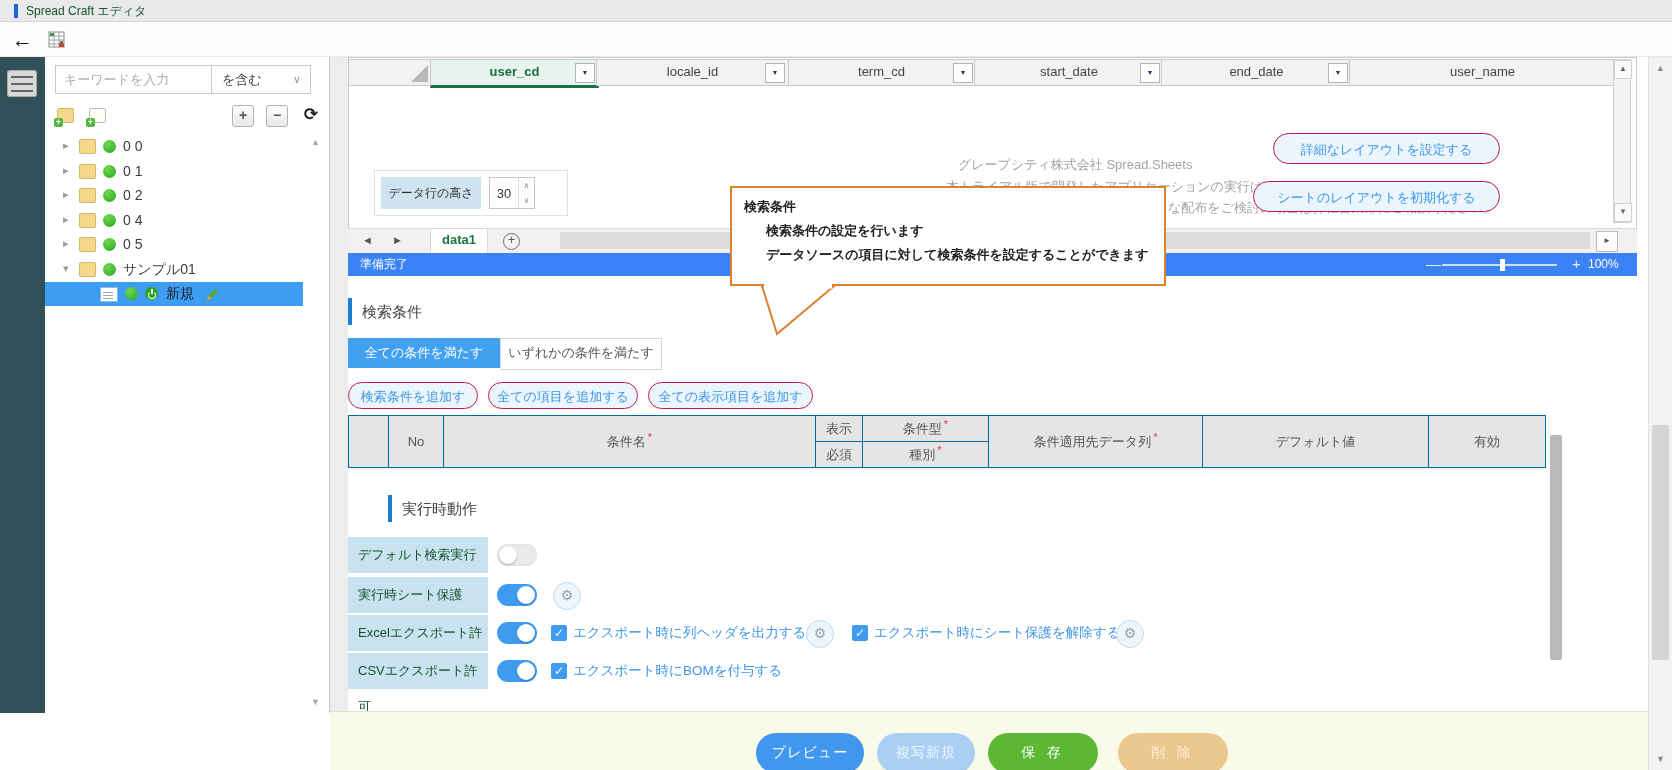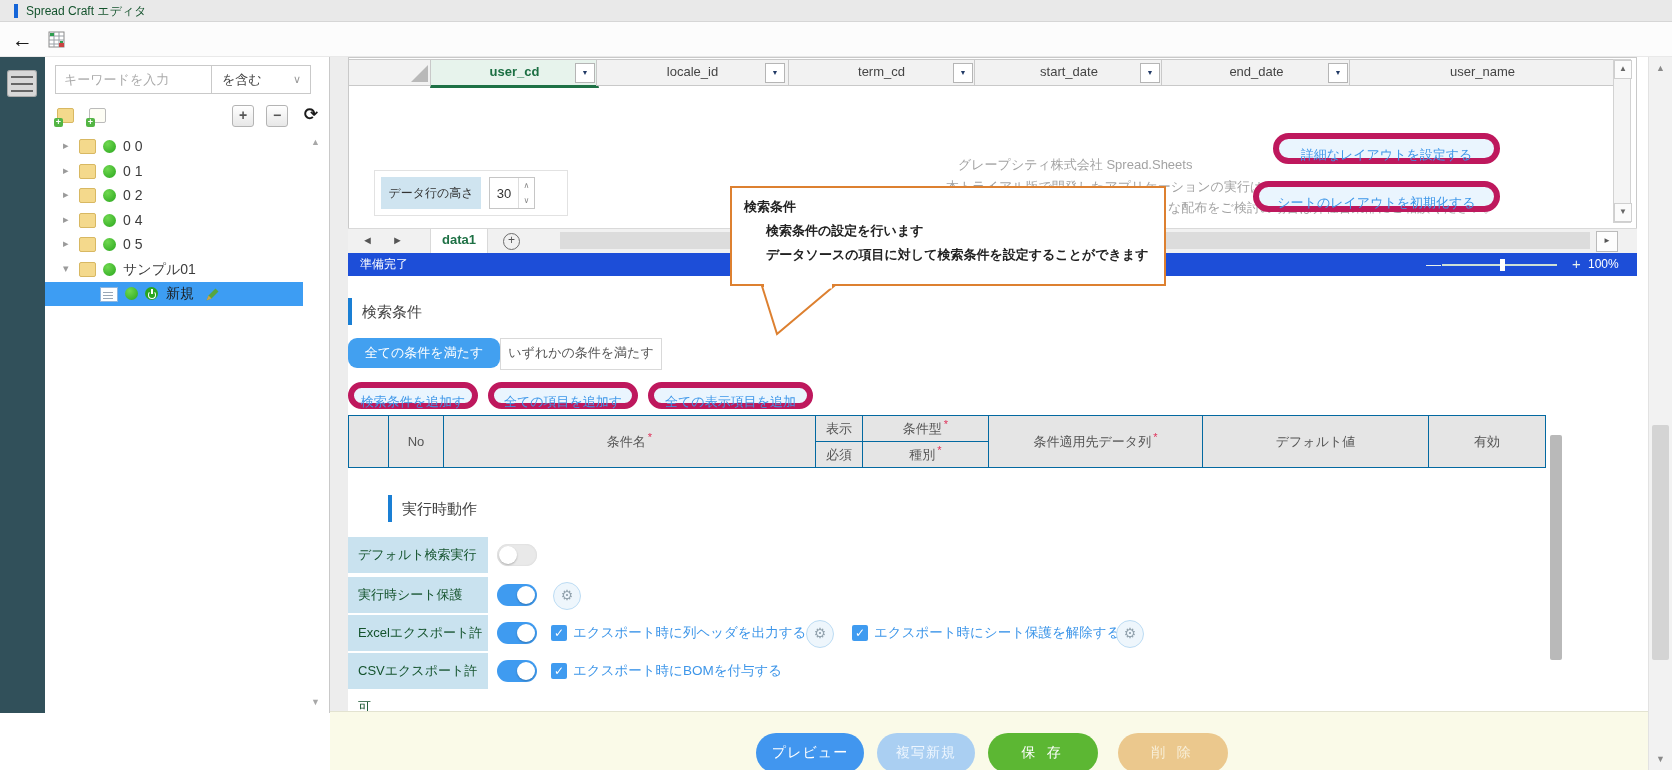--- a/index.html
+++ b/index.html
@@ -78,53 +78,53 @@
   .rowh-label{left:381px;top:177px;width:100px;height:32px;background:#cfe4f0;font-size:12px;color:#333;
     text-align:center;line-height:32px;}
   .spinner{left:489px;top:177px;width:46px;height:32px;background:#fff;border:1px solid #c6c6c6;}
   .spin-val{position:absolute;left:0;top:0;width:28px;height:30px;border:none;font-size:13px;color:#333;
     text-align:center;font-family:inherit;outline:none;padding:0;}
   .spin-arrows{position:absolute;right:0;top:0;width:15px;height:30px;border-left:1px solid #ddd;}
   .spin-arrows span{position:absolute;left:0;width:15px;height:15px;font-size:8px;color:#888;
     text-align:center;line-height:15px;cursor:pointer;}
 
   .wmark{position:absolute;color:#a3a3a3;font-size:13px;white-space:nowrap;}
-  .pillbtn{position:absolute;height:31px;border:6px solid #be185d;border-radius:16px;background:#eaf5fe;
+  .pillbtn{position:absolute;height:31px;border:1px solid #be185d;border-radius:16px;background:#eaf5fe;
     color:#3e97e9;font-size:13px;text-align:center;line-height:29px;cursor:pointer;}
 
   .tabstrip{left:348px;top:228px;width:1289px;height:25px;background:#f1f1f1;border-top:1px solid #d9d9d9;}
   .tab-arrow{position:absolute;top:5px;color:#555;font-size:11px;cursor:pointer;}
   .tab{position:absolute;left:82px;top:0;width:56px;height:24px;background:#fff;border-left:1px solid #d9d9d9;
     border-right:1px solid #d9d9d9;border-bottom:3px solid #1e7145;color:#1e7145;font-weight:bold;
     font-size:13px;text-align:center;line-height:22px;cursor:pointer;}
   .addtab{position:absolute;left:155px;top:4px;width:15px;height:15px;border:1px solid #6d6d6d;border-radius:50%;
     color:#555;font-size:12px;line-height:13px;text-align:center;cursor:pointer;}
   .htrough{position:absolute;left:212px;top:3px;width:1030px;height:17px;background:#dcdcdc;}
   .hsb-btn{position:absolute;left:1248px;top:2px;width:20px;height:19px;background:#fdfdfd;
     border:1px solid #bbb;color:#555;font-size:8px;text-align:center;line-height:17px;cursor:pointer;}
 
-  .statusbar{left:348px;top:253px;width:1289px;height:23px;background:#1d4ed8;color:#fff;}
+  .statusbar{left:348px;top:253px;width:1289px;height:23px;background:#3b82f6;color:#fff;}
   .status-txt{position:absolute;left:12px;top:0;font-size:12px;line-height:23px;}
   .zoom-minus,.zoom-plus{position:absolute;top:0;color:#e8f1ec;font-size:15px;line-height:22px;cursor:pointer;}
   .zoom-track{position:absolute;left:1094px;top:11px;width:115px;height:2px;background:#cfe0d6;cursor:pointer;}
   .zoom-knob{position:absolute;left:1152px;top:6px;width:5px;height:12px;background:#fff;cursor:grab;}
   .zoom-label{position:absolute;left:1240px;top:0;font-size:12px;line-height:23px;}
 
   
   .tooltip{left:730px;top:186px;width:436px;height:100px;background:#fff;border:2px solid #dd8030;z-index:30;}
   .tt-title{position:absolute;left:12px;top:10px;font-size:13px;font-weight:bold;color:#222;}
   .tt-line1{position:absolute;left:34px;top:34px;font-size:13px;font-weight:bold;color:#222;}
   .tt-line2{position:absolute;left:34px;top:58px;font-size:13px;font-weight:bold;color:#222;}
   .tt-tail{left:745px;top:284px;z-index:31;}
 
   
   .secbar{width:4px;height:27px;background:#1a7fd4;}
   .sectitle{position:absolute;left:14px;top:0;font-size:15px;color:#444;line-height:27px;white-space:nowrap;}
   .seg{position:absolute;top:0;height:30px;font-size:13px;text-align:center;line-height:30px;cursor:pointer;}
-  .seg.on{background:#42a0f0;color:#fff;border-radius:9px;}
+  .seg.on{background:#42a0f0;color:#fff;}
   .seg.off{background:#fff;color:#555;border:1px solid #d9d9d9;line-height:28px;}
 
   .cond-table{position:absolute;left:348px;top:415px;width:1197px;border-collapse:collapse;table-layout:fixed;}
   .cond-table td{border:1px solid #0369a1;background:#e5e5e5;font-size:13px;color:#555;
     text-align:center;height:25px;padding:0;}
   .req{color:#e0315a;font-size:11px;vertical-align:super;margin-left:2px;}
 
   .rt-row{position:absolute;left:348px;width:1197px;height:36px;}
   .rt-label{position:absolute;left:0;top:0;width:140px;height:36px;background:#c9e2ef;font-size:13px;
     color:#14532d;line-height:36px;padding-left:10px;box-sizing:border-box;}

